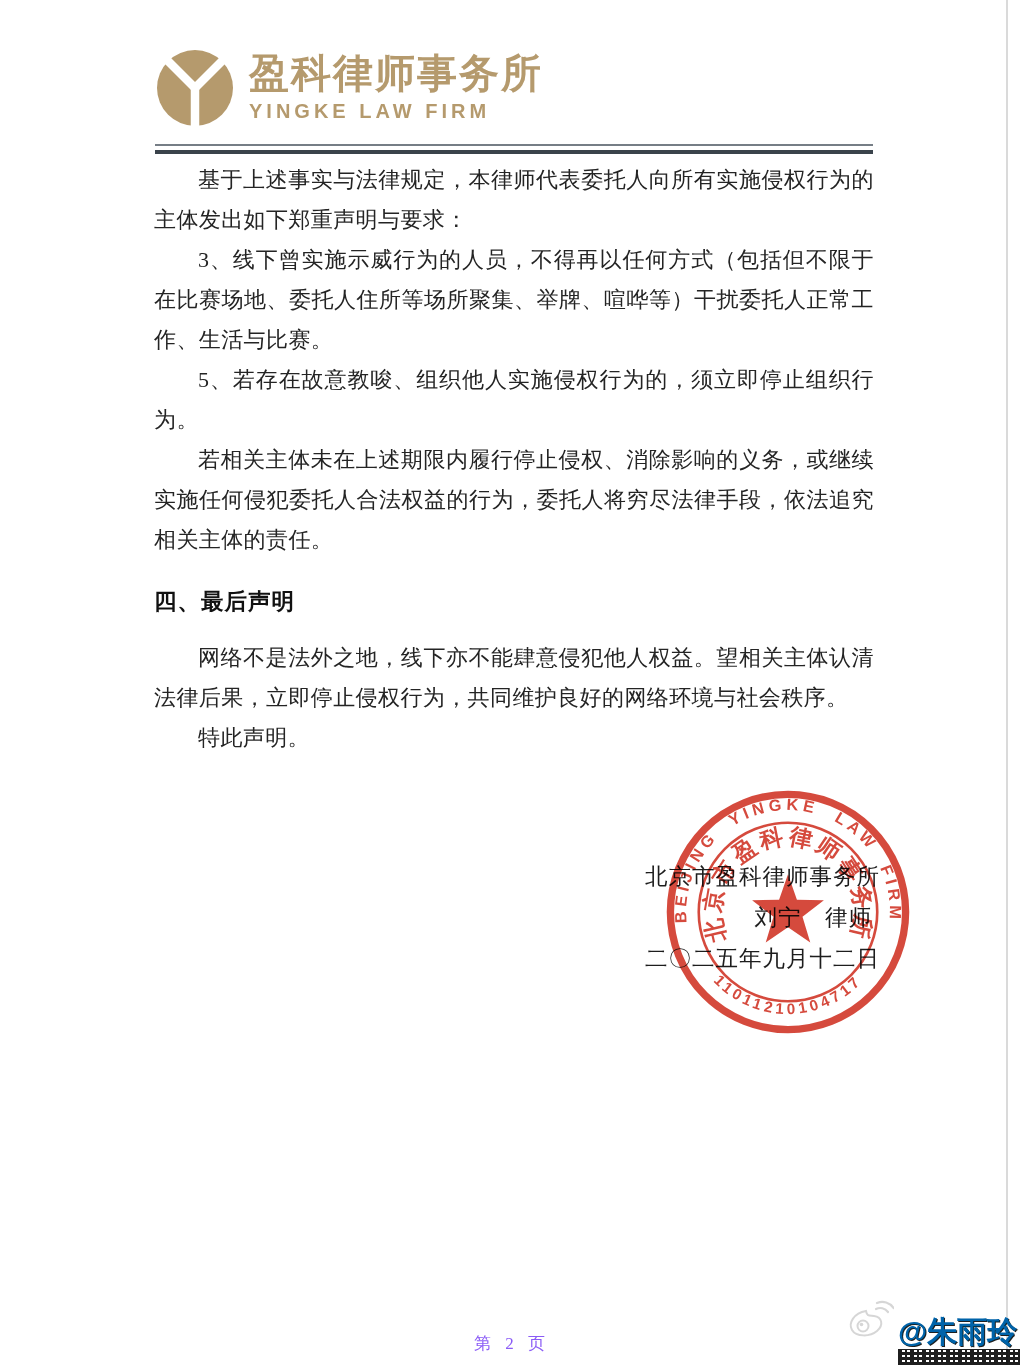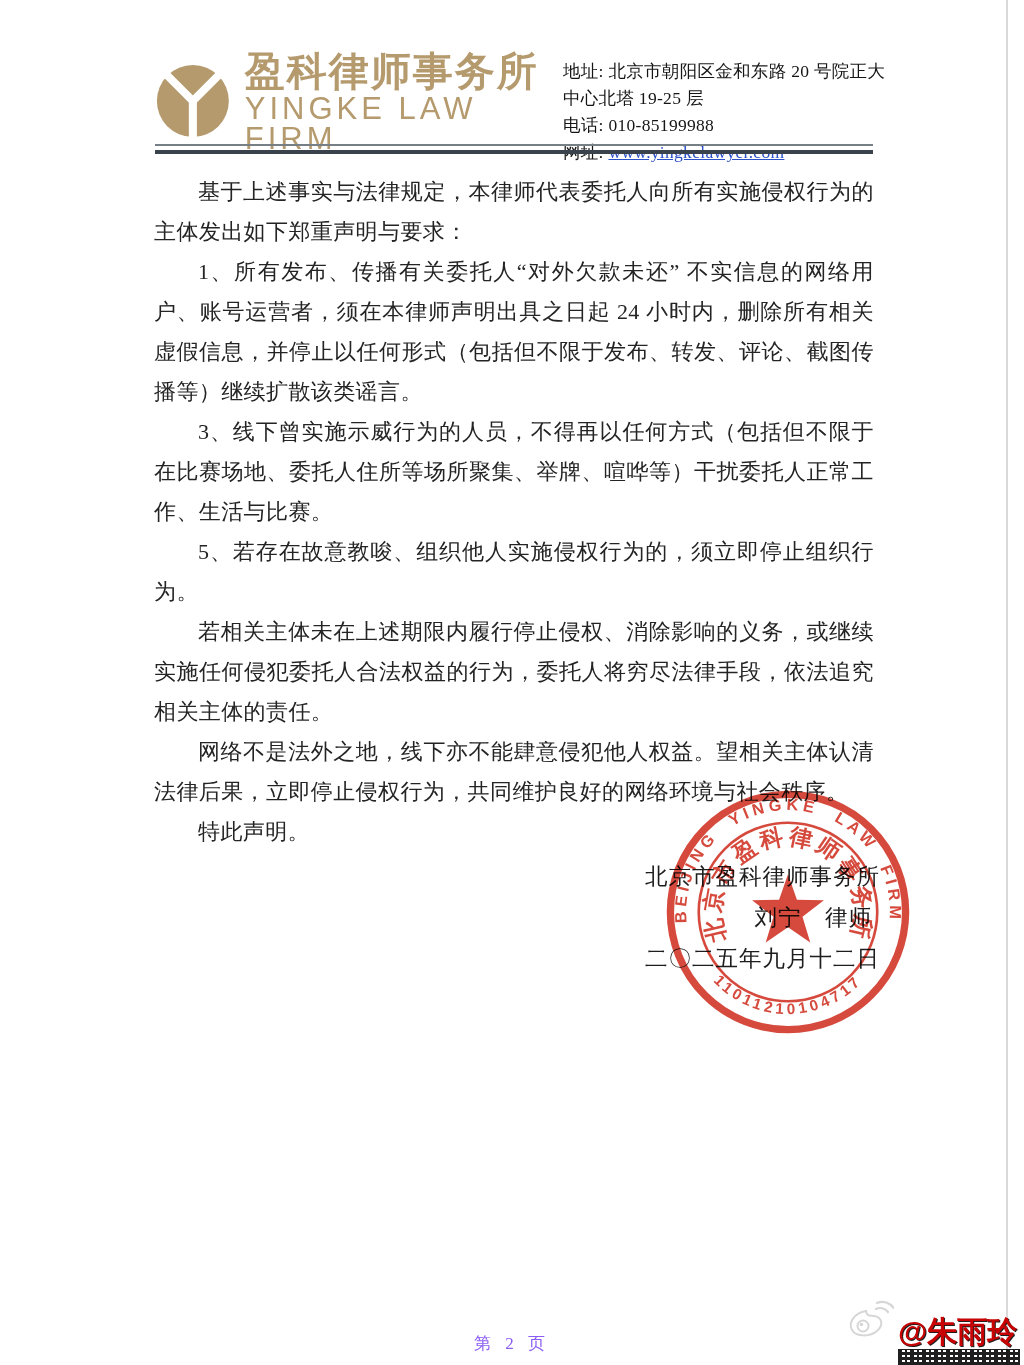--- a/index.html
+++ b/index.html
@@ -22,40 +22,40 @@
     display: flex; justify-content: space-between; align-items: flex-start;
   }
   .logo { display: flex; align-items: center; gap: 14px; }
   .logo-text { display: flex; flex-direction: column; }
   .logo-cn {
     font-family: "Liberation Sans", "DejaVu Sans", sans-serif;
     font-weight: bold; font-size: 40px; letter-spacing: 2px; line-height: 46px;
   }
   .logo-en {
     font-family: "Liberation Sans", "DejaVu Sans", sans-serif;
-    font-weight: normal; font-size: 31px; letter-spacing: 4px; line-height: 30px;
+    font-weight: bold; font-size: 20px; letter-spacing: 4px; line-height: 30px;
   }
   .contact {
     width: 310px; font-size: 17.5px; line-height: 27px; color: #151515;
     letter-spacing: 0.3px; padding-top: 10px;
   }
   .contact a { color: #2b50c8; text-decoration: underline; }
   .contact-line { white-space: nowrap; }
 
   
   .divider {
     position: absolute; left: 155px; top: 144px; width: 718px; height: 4px;
     border-top: 2px solid #767e86; border-bottom: 4px solid #3a434b;
   }
 
   
   .content {
     position: absolute; left: 154px; top: 160px; width: 720px;
     font-size: 22px; line-height: 40px; text-align: justify;
-    letter-spacing: 0.4px; color: #242424; margin-top: 12px;
+    letter-spacing: 0.4px; color: #242424;
   }
   .content p { margin: 0; text-indent: 2em; }
   .content h2 {
     font-family: "Liberation Sans", "DejaVu Sans", sans-serif;
     font-size: 22.5px; font-weight: bold; color: #111;
     margin: 22px 0 16px 0; letter-spacing: 1px;
   }
 
   
   .signature {
@@ -79,21 +79,21 @@
 
   
   .watermark {
     position: absolute; right: 4px; bottom: 0; z-index: 6;
     display: flex; align-items: flex-start; gap: 4px;
   }
   .wm-icon { margin-top: 12px; opacity: 0.75; }
   .wm-dark { filter: blur(0.6px) contrast(1.25); }
   .wm-text {
     font-family: "Liberation Sans", "DejaVu Sans", sans-serif;
-    font-weight: bold; font-size: 30px; line-height: 32px; color: #b91c1c;
+    font-weight: bold; font-size: 30px; line-height: 32px; color: #0369a1;
     text-shadow: 1px 1px 0 #333;
     margin-top: 29px;
   }
   .wm-noise {
     height: 16px; width: 122px; margin-top: 1px; opacity: 0.88;
     background:
       repeating-linear-gradient(90deg, #101010 0 4px, transparent 4px 7px, #1c1c1c 7px 9px, transparent 9px 12px),
       repeating-linear-gradient(0deg, #151515 0 3px, transparent 3px 5px);
   }
 </style>
@@ -110,36 +110,30 @@
           <line x1="40" y1="38" x2="40" y2="80"></line>
           <line x1="40" y1="40" x2="12" y2="12"></line>
           <line x1="40" y1="40" x2="68" y2="12"></line>
         </g>
       </svg>
       <div class="logo-text">
         <div class="logo-cn" style="color:#b59a6d">盈科律师事务所</div>
         <div class="logo-en" style="color:#b59a6d">YINGKE LAW FIRM</div>
       </div>
     </div>
-    <div class="contact">
-      <div class="contact-line"><span>地址:</span> <span>北京市朝阳区金和东路 20 号院正大</span></div>
-      <div class="contact-line"><span>中心北塔 19-25 层</span></div>
-      <div class="contact-line"><span>电话:</span> <span>010-85199988</span></div>
-      <div class="contact-line"><span>网址:</span> <a href="#">www.yingkelawyer.com</a></div>
-    </div>
   </header>
 
   <div class="divider"></div>
 
   <main class="content">
     <p>基于上述事实与法律规定，本律师代表委托人向所有实施侵权行为的主体发出如下郑重声明与要求：</p>
-    <p>1、所有发布、传播有关委托人“对外欠款未还” 不实信息的网络用户、账号运营者，须在本律师声明出具之日起 24 小时内，删除所有相关虚假信息，并停止以任何形式（包括但不限于发布、转发、评论、截图传播等）继续扩散该类谣言。</p>
     <p>3、线下曾实施示威行为的人员，不得再以任何方式（包括但不限于在比赛场地、委托人住所等场所聚集、举牌、喧哗等）干扰委托人正常工作、生活与比赛。</p>
     <p>5、若存在故意教唆、组织他人实施侵权行为的，须立即停止组织行为。</p>
     <p>若相关主体未在上述期限内履行停止侵权、消除影响的义务，或继续实施任何侵犯委托人合法权益的行为，委托人将穷尽法律手段，依法追究相关主体的责任。</p>
+    <h2>四、最后声明</h2>
     <p>网络不是法外之地，线下亦不能肆意侵犯他人权益。望相关主体认清法律后果，立即停止侵权行为，共同维护良好的网络环境与社会秩序。</p>
     <p>特此声明。</p>
   </main>
 
   <div class="signature">
     <div>北京市盈科律师事务所</div>
     <div class="sig-lawyer">刘宁　律师</div>
     <div>二〇二五年九月十二日</div>
   </div>
 

